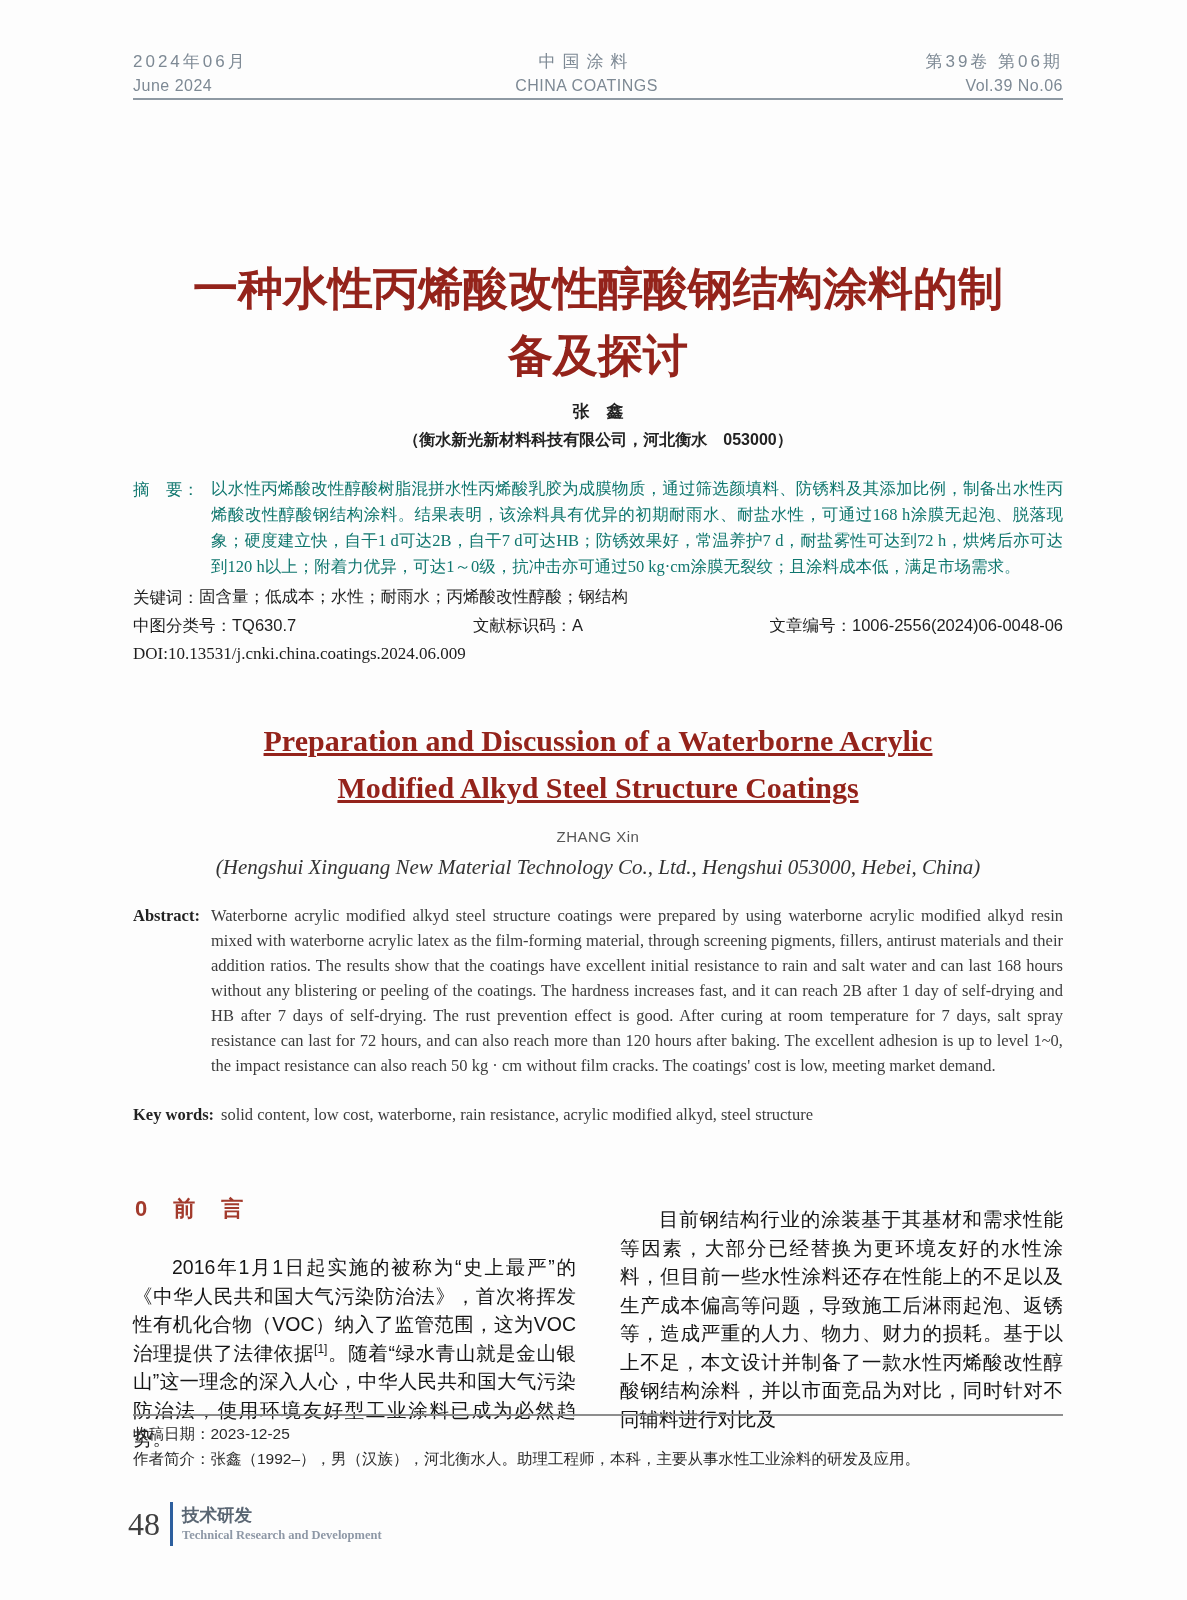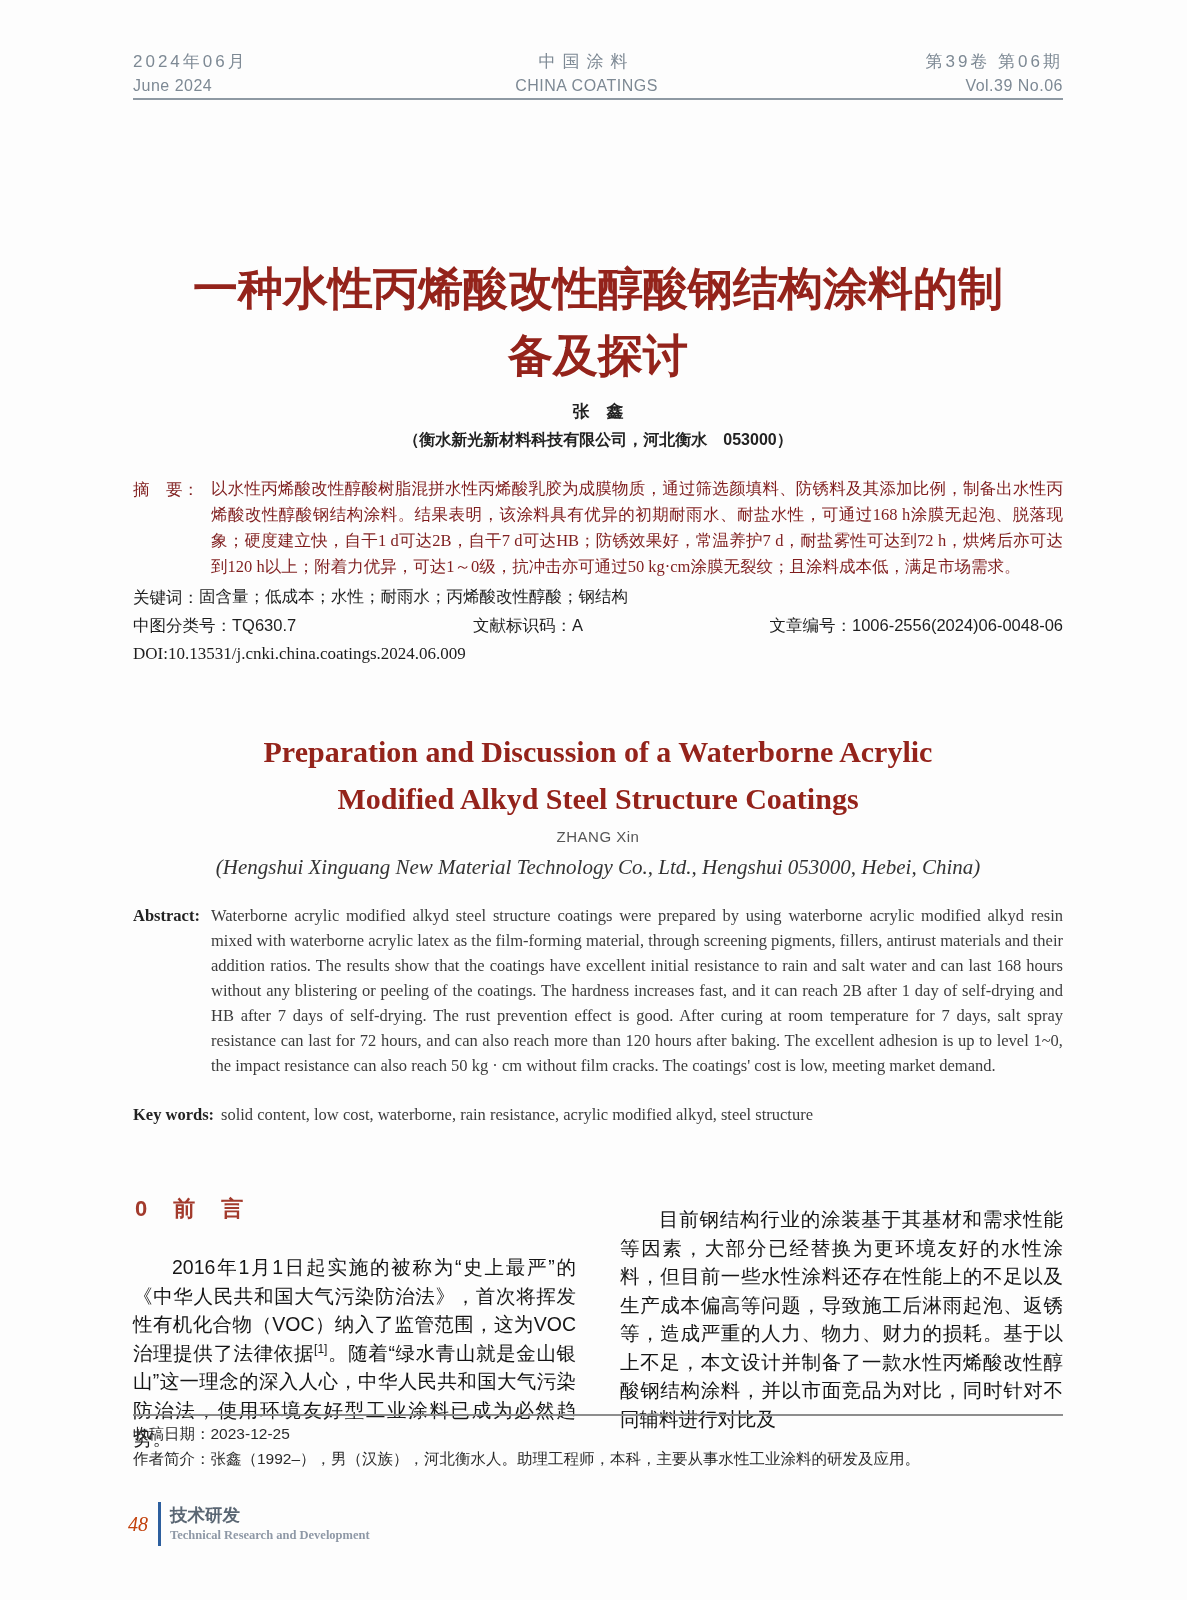--- a/index.html
+++ b/index.html
@@ -32,37 +32,37 @@
   .author-cn { left:133px; width:930px; top:400px; text-align:center;
     font-size:17px; font-weight:bold; color:#222; }
   .affil-cn { left:133px; width:930px; top:430px; text-align:center;
     font-size:16px; font-weight:bold; color:#222; }
 
   
   .hang { display:flex; align-items:flex-start; }
   .hang .lbl { flex:0 0 auto; white-space:nowrap; }
   .hang .txt { flex:1 1 auto; text-align:justify;font-family:Liberation Serif, serif; }
 
-  .abs-cn { left:133px; width:930px; top:476px; font-size:16.5px; line-height:26px; color:#7f1d1d; }
+  .abs-cn { left:133px; width:930px; top:476px; font-size:16.5px; line-height:26px; color:#0f766e; }
   .abs-cn .lbl { width:78px; }
   .kw-cn  { left:133px; width:930px; top:586px; font-size:16.5px; line-height:22px; color:#1d1d1d; }
   .meta-row { left:133px; width:930px; top:615px; display:flex; font-size:16.5px; color:#1d1d1d; }
   .meta-row .m1 { flex:0 0 340px; }
   .meta-row .m2 { flex:1 1 auto; }
   .meta-row .m3 { flex:0 0 auto; text-align:right; }
   .doi-line { left:133px; width:930px; top:644px; font-size:17px; color:#1d1d1d;
     font-family:"Liberation Serif", serif; }
 
   
   .title-en {
     left:133px; width:930px; top:716px; text-align:center;
     color:#94231b; font-family:"Liberation Serif", serif;
     font-size:30px; font-weight:bold; line-height:47px;
   }
-  .title-en .inner { max-width:745px; margin:12px auto; }
+  .title-en .inner { max-width:745px; margin:1px auto;text-decoration:underline; }
   .author-en { left:133px; width:930px; top:828px; text-align:center;
     font-size:15px; color:#555; letter-spacing:0.5px; }
   .affil-en { left:133px; width:930px; top:855px; text-align:center;
     font-family:"Liberation Serif", serif; font-style:italic; font-size:21px; color:#333; }
 
   
   .abs-en { left:133px; width:930px; top:903px;
     font-family:"Liberation Serif", serif; font-size:16.5px; line-height:25px; color:#3c3c3c; }
   .abs-en .lbl { width:78px; font-weight:bold; color:#222; }
   .kw-en { left:133px; width:930px; top:1104px;
@@ -79,22 +79,22 @@
   .col.right { padding-top:13px; }
   sup.ref { font-size:12px; line-height:0; }
 
   
   .foot-rule { left:133px; width:930px; top:1414px; border-top:2px solid #8d8d8d; }
   .note1 { left:133px; width:930px; top:1424px; font-size:15.5px; color:#2a2a2a; }
   .note2 { left:133px; width:930px; top:1449px; font-size:15.5px; color:#2a2a2a; }
 
   
   .footer { left:128px; top:1502px; display:flex; align-items:center; }
-  .pagenum { font-family:"Liberation Serif", serif; font-size:20px; color:#c2410c;
-    padding:0 10px 0 0; line-height:40px;font-style:italic; }
+  .pagenum { font-family:"Liberation Serif", serif; font-size:32px; color:#404040;
+    padding:0 10px 0 0; line-height:40px; }
   .footer .bar { width:3px; height:44px; background:#2d5f9e; margin-right:9px; }
   .footer .col-names { display:flex; flex-direction:column; justify-content:flex-start; }
   .col-cn { font-size:17.5px; font-weight:bold; color:#5a6673; line-height:20px; }
   .col-en { font-family:"Liberation Serif", serif; font-weight:bold;
     font-size:12.5px; color:#8e98a6; line-height:16px; margin-top:2px; }
 </style>
 </head>
 <body>
 
 <div class="page">

